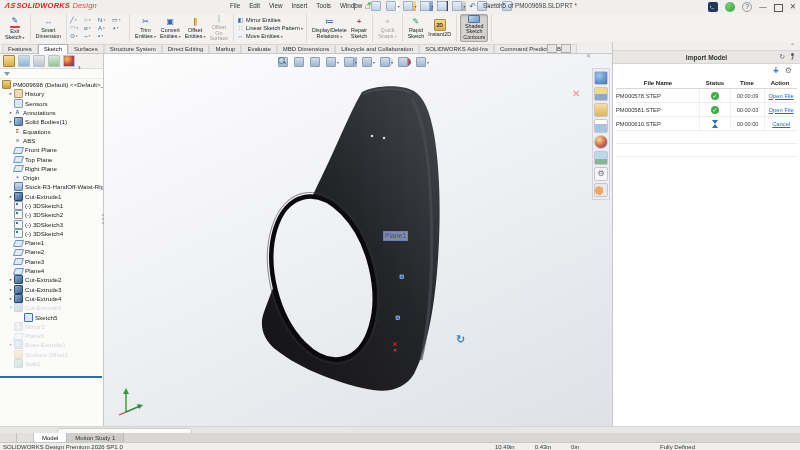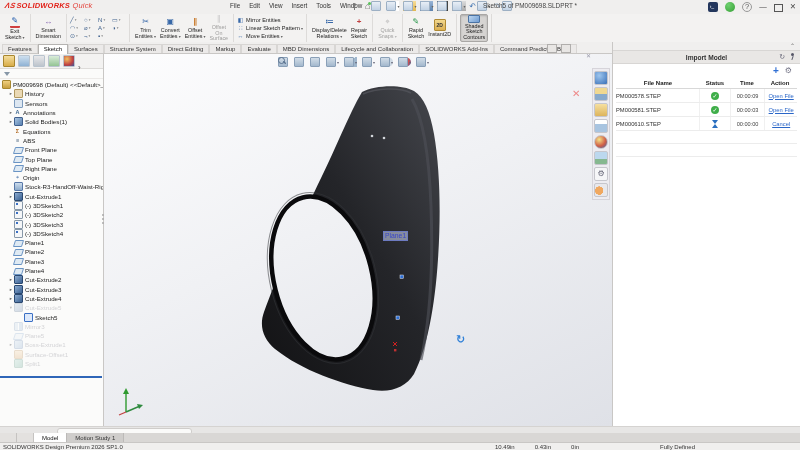--- a/index.html
+++ b/index.html
@@ -190,21 +190,21 @@
   #status-left{position:absolute;left:3px;top:1px;}
   #status-right{position:absolute;left:495px;top:1px;display:flex;gap:20px;}
   #status-state{position:absolute;left:660px;top:1px;}
 </style>
 </head>
 <body>
 
 <div id="app" data-name="solidworks-window">
 
   <div id="titlebar" data-name="title-bar">
-    <div id="logo" data-name="solidworks-logo"><span class="lg-mark">ΛS</span><span>SOLIDWORKS</span> <span class="lg-design">Quick</span></div>
+    <div id="logo" data-name="solidworks-logo"><span class="lg-mark">ΛS</span><span>SOLIDWORKS</span> <span class="lg-design">Design</span></div>
     <div id="menubar" data-name="menu-bar">
 
     <span class="menu-item" data-name="menu-item">File</span>
         <span class="menu-item" data-name="menu-item">Edit</span>
         <span class="menu-item" data-name="menu-item">View</span>
         <span class="menu-item" data-name="menu-item">Insert</span>
         <span class="menu-item" data-name="menu-item">Tools</span>
         <span class="menu-item" data-name="menu-item">Window</span>
       </div>
     <span id="menu-pin" data-name="pin-menu-icon"></span>

